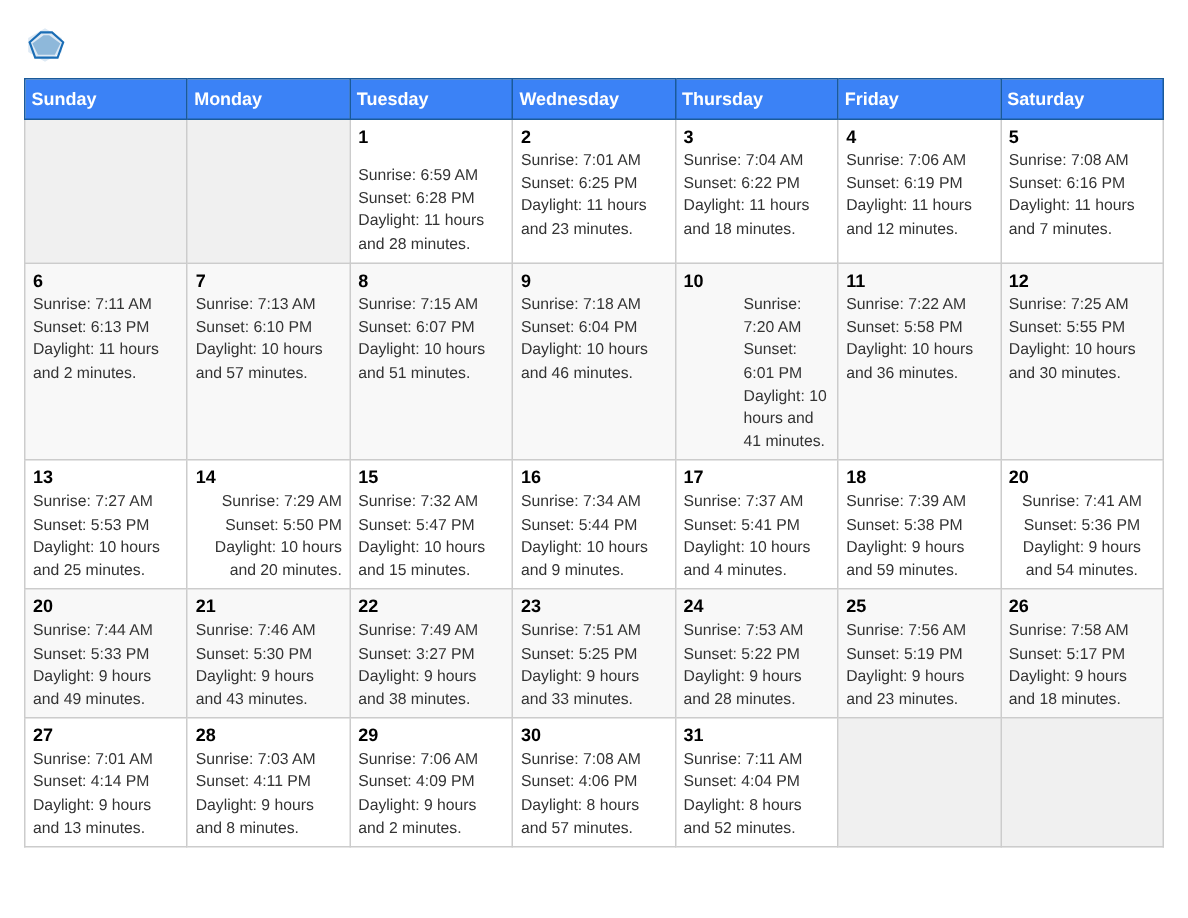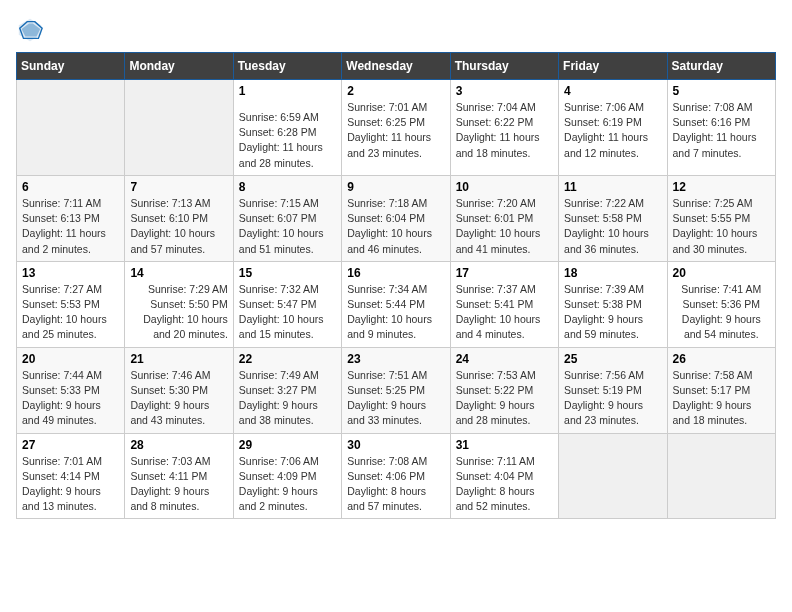--- a/index.html
+++ b/index.html
@@ -45,21 +45,21 @@
     .subtitle {
       font-size: 15px;
       color: #444;
     }
     .calendar {
       width: 100%;
       border-collapse: collapse;
       font-size: 11px;
     }
     .calendar thead th {
-      background-color: #404040;
+      background-color: #3b82f6;
       color: #fff;
       padding: 6px 4px;
       text-align: left;
       font-size: 12px;
       border: 1px solid #1a5a9a;
     }
     .calendar tbody td {
       border: 1px solid #ccc;
       vertical-align: top;
       padding: 4px 5px;
@@ -173,21 +173,21 @@
 Daylight: 10 hours and 51 minutes.</div>
         </td>
         <td>
           <span class="day-number">9</span>
           <div class="day-info" style="white-space: pre-line;">Sunrise: 7:18 AM
 Sunset: 6:04 PM
 Daylight: 10 hours and 46 minutes.</div>
         </td>
         <td>
           <span class="day-number">10</span>
-          <div class="day-info" style="white-space: pre-line;">Sunrise: 7:20 AM
+          <div class="day-info" style="white-space: pre-line; margin-left: 40px;">Sunrise: 7:20 AM
 Sunset: 6:01 PM
 Daylight: 10 hours and 41 minutes.</div>
         </td>
         <td>
           <span class="day-number">11</span>
           <div class="day-info" style="white-space: pre-line;">Sunrise: 7:22 AM
 Sunset: 5:58 PM
 Daylight: 10 hours and 36 minutes.</div>
         </td>
         <td>

